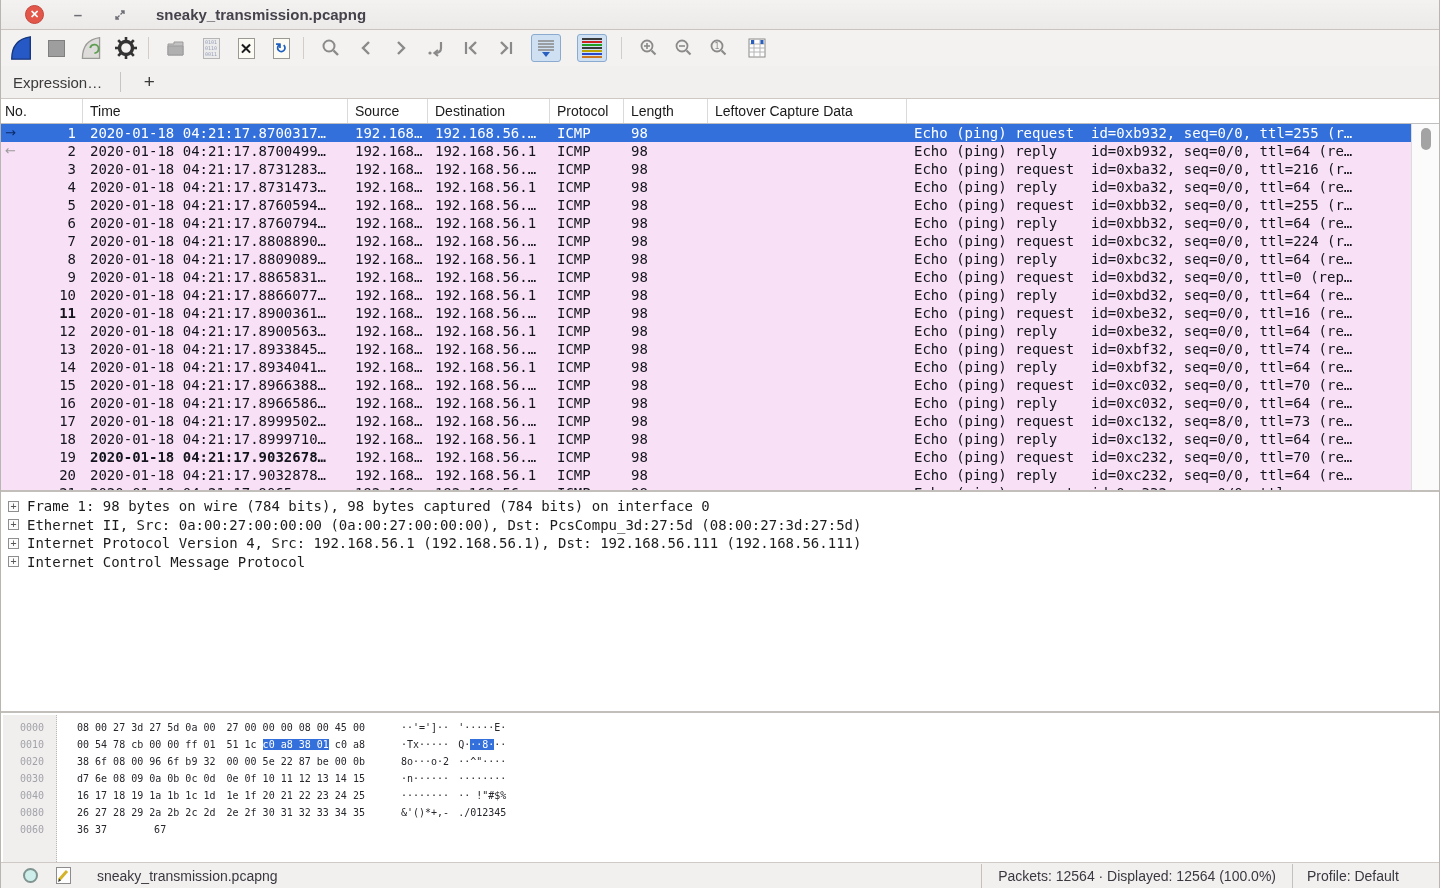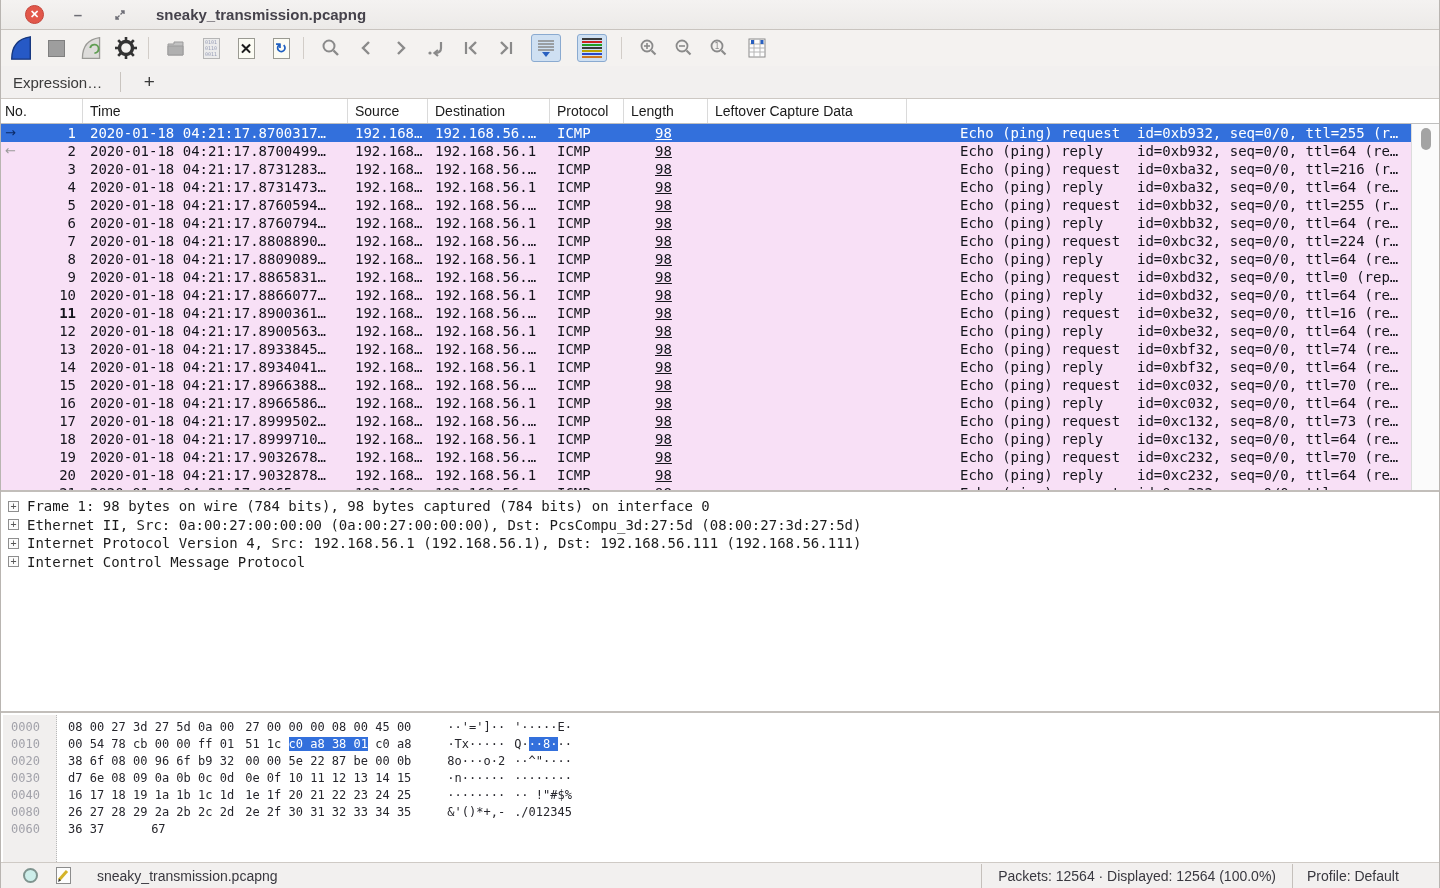--- a/index.html
+++ b/index.html
@@ -46,22 +46,22 @@
 
   
   #listheader{position:absolute;left:0;top:99px;width:1440px;height:25px;background:#ffffff;
               border-bottom:1px solid #bfbfbf;display:flex;box-sizing:border-box;}
   .hcell{font-size:14px;color:#191919;border-right:1px solid #dadada;display:flex;align-items:center;
          padding-left:7px;box-sizing:border-box;overflow:hidden;white-space:nowrap;}
   #listrows{position:absolute;left:0;top:124px;width:1440px;height:366px;overflow:hidden;background:#fff;}
   .prow{display:flex;height:18px;line-height:18px;font-size:14px;color:#14141c;background:var(--pink);}
   .prow .cell{overflow:hidden;white-space:pre;box-sizing:border-box;padding-left:7px;}
   .prow .c-no{text-align:right;padding-right:7px;padding-left:0;position:relative;}
-  .prow .c-len{text-align:center;padding-right:12px;text-decoration:underline;}
-  .prow .c-info{flex:1;margin-left:46px;}
+  .prow .c-len{text-align:left;padding-right:12px;}
+  .prow .c-info{flex:1;}
   .prow .c-fill{width:25px;background:var(--pink) !important;padding:0;}
   .prow.selected{background:var(--sel);color:#ffffff;}
   .arrow{position:absolute;left:4px;top:0;font-family:"DejaVu Sans",sans-serif;font-size:13px;}
   .arrow.r{color:#0b2a66;}
   .arrow.l{color:#9a9a9a;}
   #partialrow{height:6px;overflow:hidden;}
   #list-scrollbar{position:absolute;right:0;top:124px;width:28px;height:366px;background:#fbfbfb;
                   border-left:1px solid #dcdcdc;box-sizing:border-box;}
   #list-thumb{position:absolute;left:9px;top:4px;width:10px;height:22px;background:#a3a3a3;border-radius:5px;}
 
@@ -71,21 +71,21 @@
   .dline{height:18.5px;display:flex;align-items:center;padding-left:7px;}
   .expander{width:11px;height:11px;border:1px solid #8e8e8e;background:#fbfbfb;color:#555;font-size:10px;
             line-height:9px;text-align:center;margin-right:8px;box-sizing:border-box;flex:none;}
   .dtext{font-size:14px;color:#1c1c1c;white-space:pre;}
 
   
   #hexpane{position:absolute;left:0;top:711px;width:1440px;height:151px;background:#ffffff;
            border-top:2px solid #c2beba;box-sizing:border-box;padding-top:6px;}
   #hexgutter{position:absolute;left:2px;top:2px;width:54px;height:147px;background:#f1efee;
              border-right:1px dotted #b9b9b9;box-sizing:border-box;}
-  .hrow{position:relative;height:17px;line-height:17px;font-size:12px;white-space:pre;}
+  .hrow{position:relative;height:17px;line-height:17px;font-size:10px;white-space:pre;padding-left:9px;}
   .hrow .off{display:inline-block;width:56px;padding-left:10px;color:#a2a2aa;box-sizing:border-box;}
   .hrow .hxg{margin-left:11px;color:#26262c;}
   .hrow .asc1{margin-left:36px;color:#26262c;}
   .hrow .asc2{margin-left:9px;color:#26262c;}
   .hl{background:var(--sel);color:#ffffff;}
 
   
   #statusbar{position:absolute;left:0;top:862px;width:1440px;height:26px;background:#f2f0ef;
              border-top:1px solid #cfcac5;display:flex;align-items:center;box-sizing:border-box;}
   #expert-dot{width:15px;height:15px;border-radius:50%;background:#cdeeea;border:2px solid #7f948f;
@@ -468,21 +468,21 @@
       <div class="cell c-source" style="width: 80px;">192.168…</div>
       <div class="cell c-destination" style="width: 122px;">192.168.56.1</div>
       <div class="cell c-protocol" style="width: 74px;">ICMP</div>
       <div class="cell c-len" style="width: 84px;">98</div>
       <div class="cell c-leftover" style="width: 199px;"></div>
       <div class="cell c-info">Echo (ping) reply    id=0xc132, seq=0/0, ttl=64 (re…</div>
       <div class="cell c-fill"></div>
     </div>
     <div class="prow">
       <div class="cell c-no" style="width: 82px;">19</div>
-      <div class="cell c-time" style="width: 265px;">2020-01-18 04:21:17.9032678…</div>
+      <div class="cell c-time" style="width: 265px; font-weight: bold;">2020-01-18 04:21:17.9032678…</div>
       <div class="cell c-source" style="width: 80px;">192.168…</div>
       <div class="cell c-destination" style="width: 122px;">192.168.56.…</div>
       <div class="cell c-protocol" style="width: 74px;">ICMP</div>
       <div class="cell c-len" style="width: 84px;">98</div>
       <div class="cell c-leftover" style="width: 199px;"></div>
       <div class="cell c-info">Echo (ping) request  id=0xc232, seq=0/0, ttl=70 (re…</div>
       <div class="cell c-fill"></div>
     </div>
     <div class="prow">
       <div class="cell c-no" style="width: 82px;">20</div>

